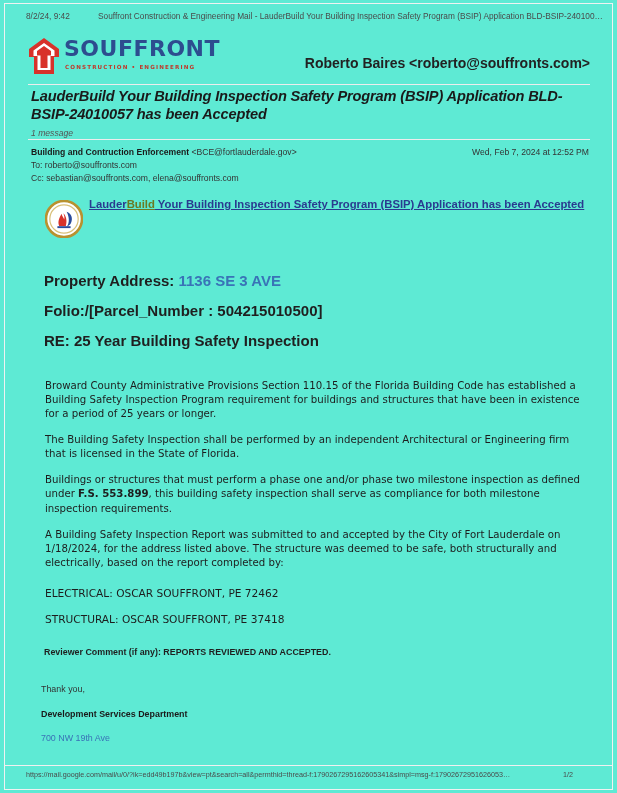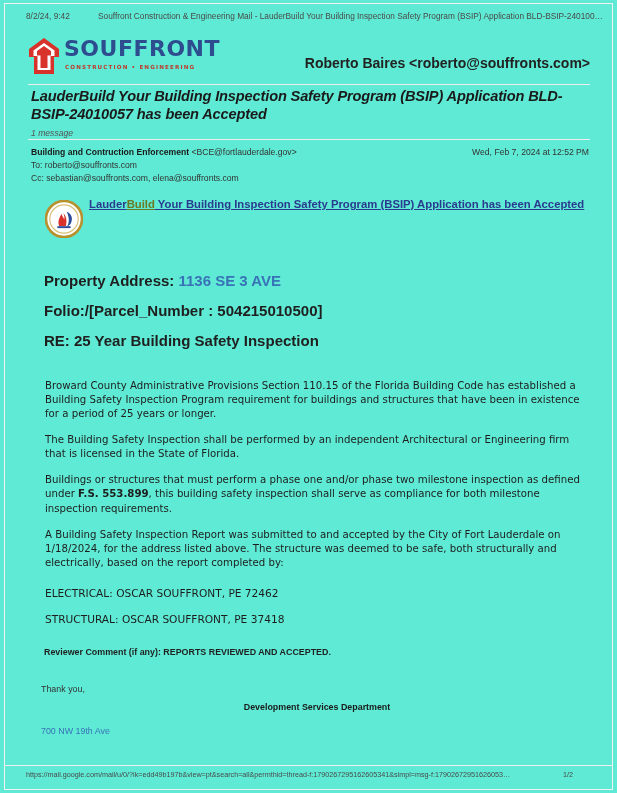--- a/index.html
+++ b/index.html
@@ -253,26 +253,25 @@
     font-weight: bold;
     color: #1f1f1f;
   }
 
   .closing {
     margin-top: 27px;
     padding-left: 10px;
     font-size: 8.9px;
     color: #333333;
   }
-  .closing .thanks { margin-bottom: 8px; }
+  .closing .thanks { margin-bottom: 15px; }
   .closing .dept {
     font-weight: bold;
     color: #1a1a1a;
     margin-bottom: 14px;
-    text-align: center;
   }
   .closing .street {
     color: #3973b7;
   }
 
   
   .print-footer {
     position: absolute;
     left: 0;
     top: 770px;

